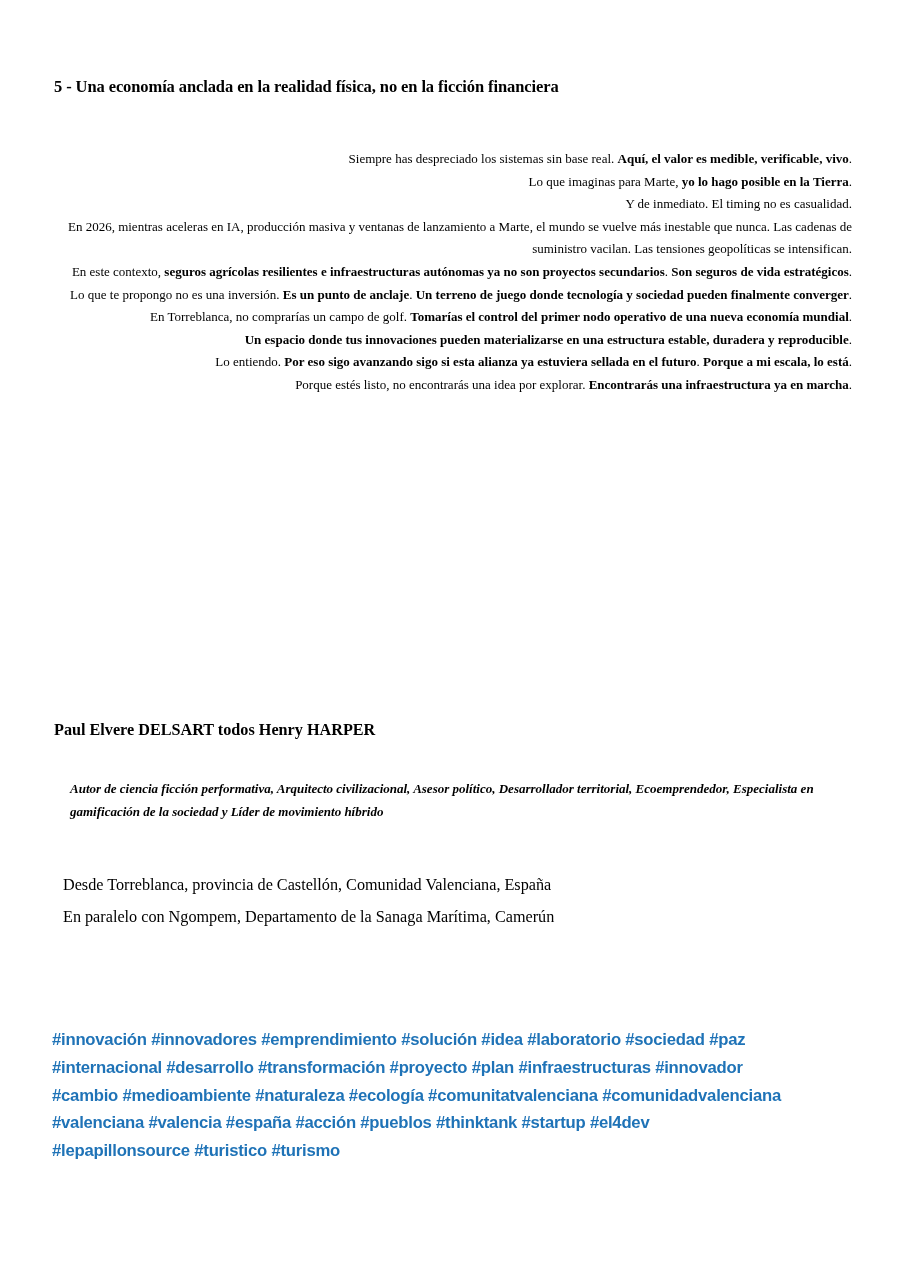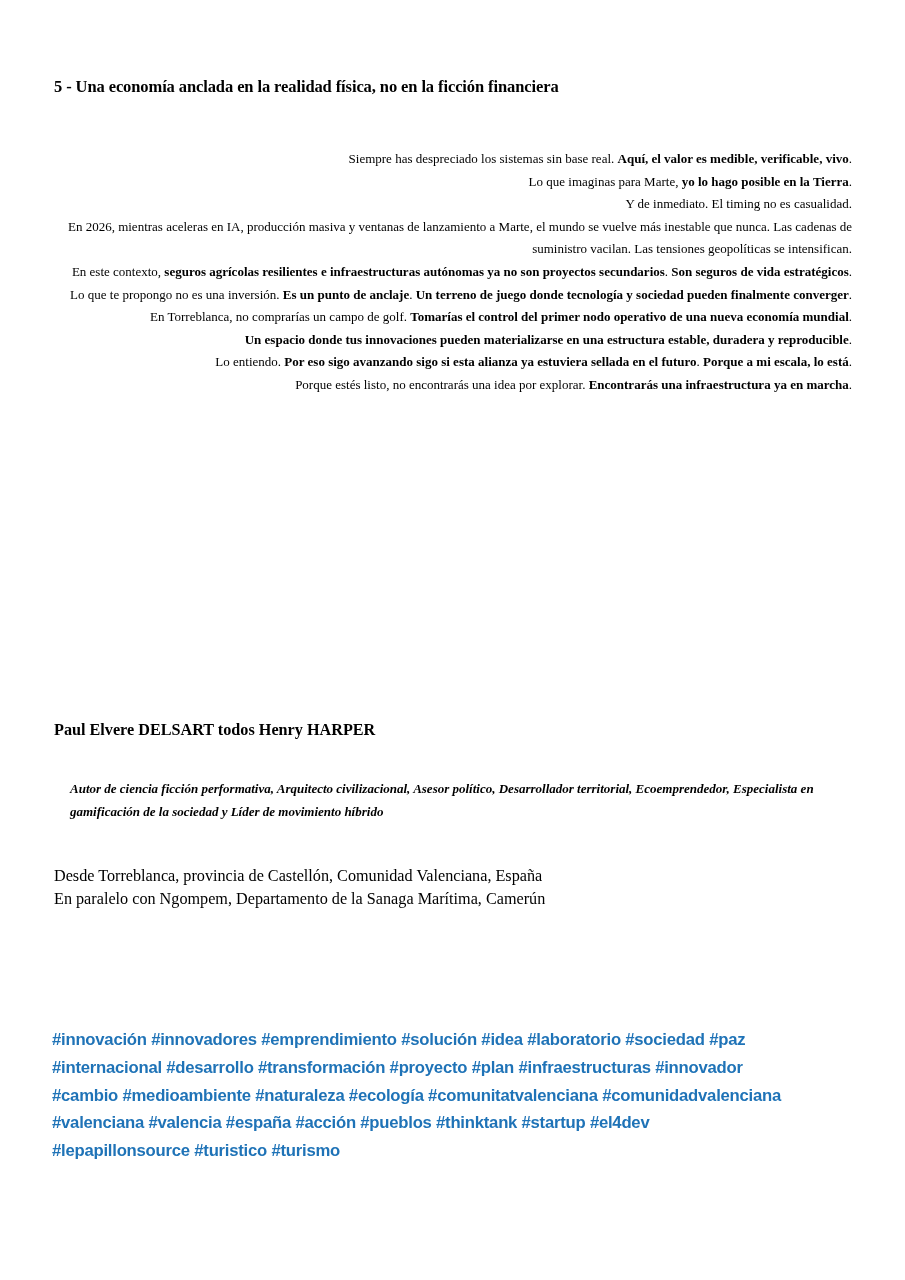--- a/index.html
+++ b/index.html
@@ -73,21 +73,21 @@
     margin-left: 16px;
   }
   .locations {
     position: absolute;
     left: 54px;
     top: 853px;
     width: 800px;
     font-size: 16.2px;
     line-height: 22.6px;
   }
-  .locations p { margin: 0; padding: 0; }
+  .locations p { margin: 9px; padding: 0; }
   
   .hashtags {
     position: absolute;
     left: 52px;
     top: 1014px;
     width: 810px;
     font-family: "Liberation Sans", "DejaVu Sans", sans-serif;
     font-weight: bold;
     font-size: 17.4px;
     line-height: 27.8px;

